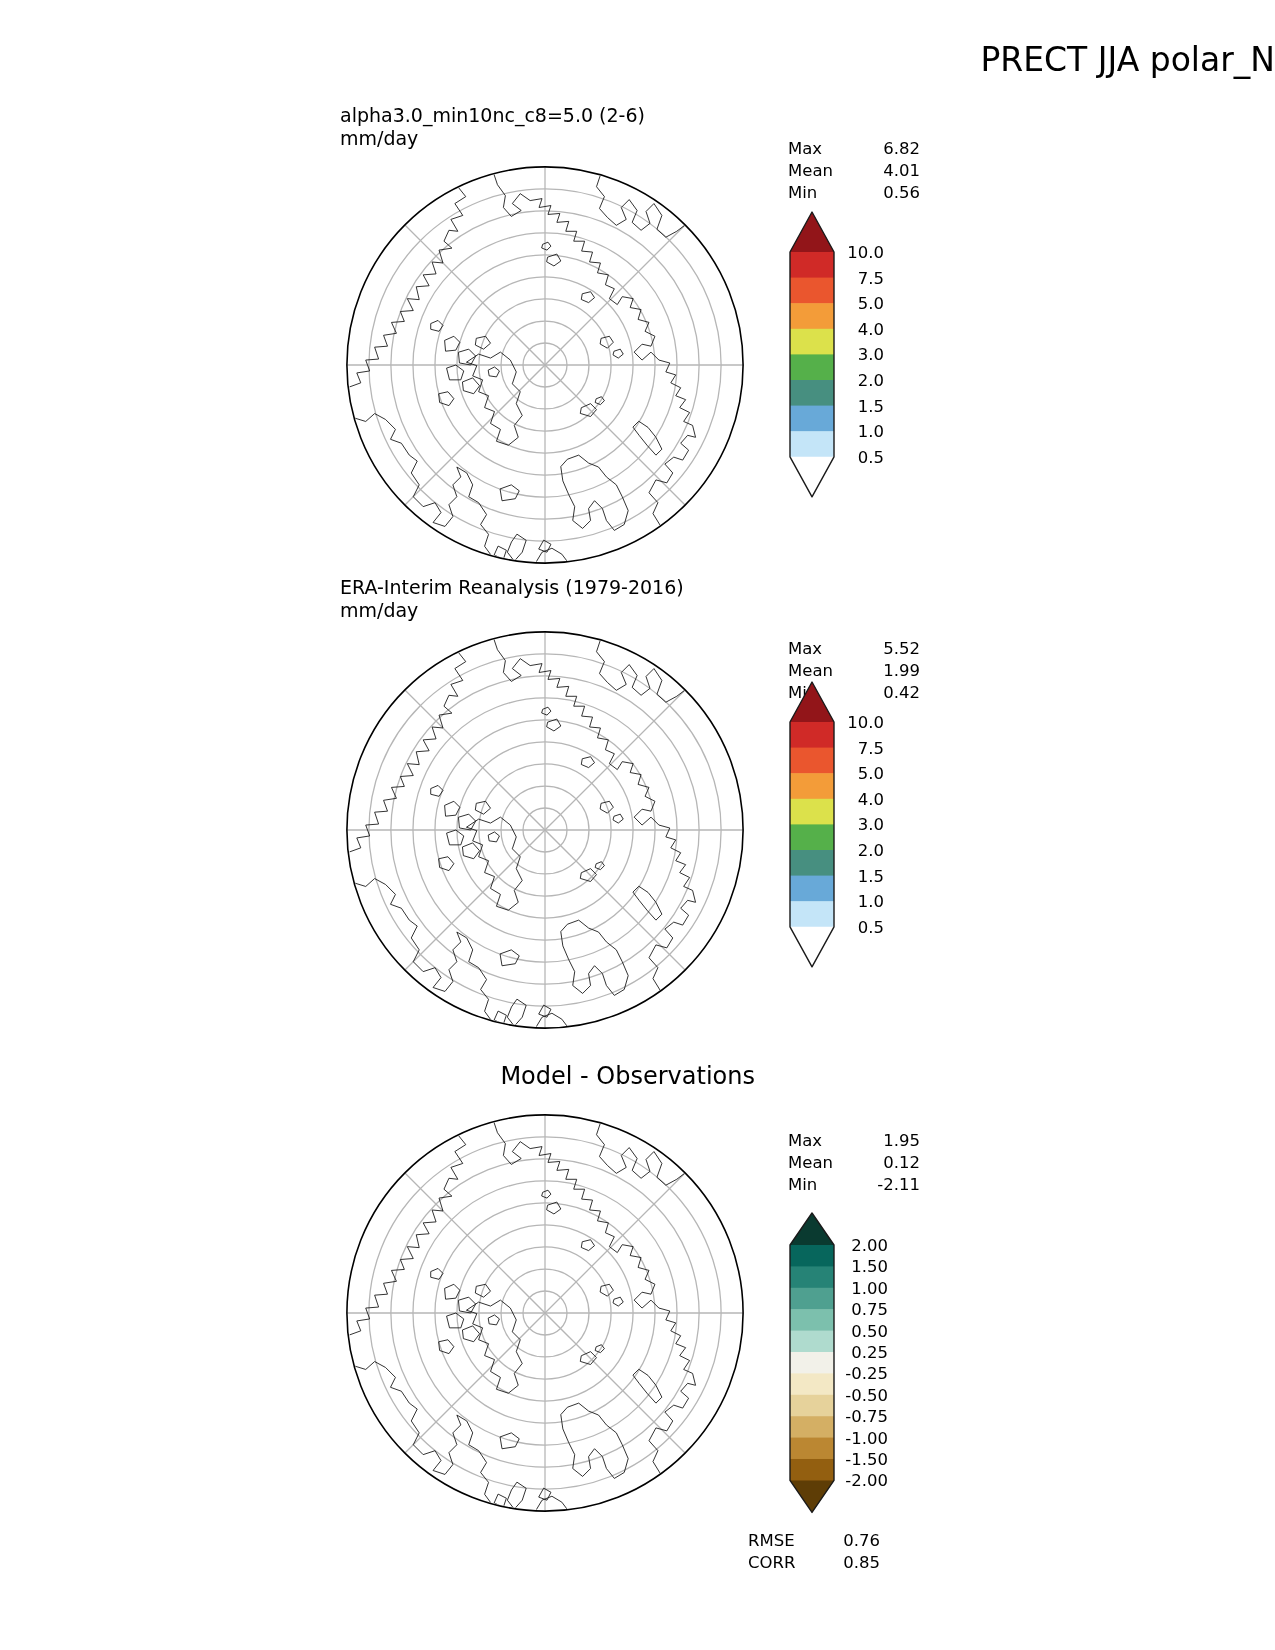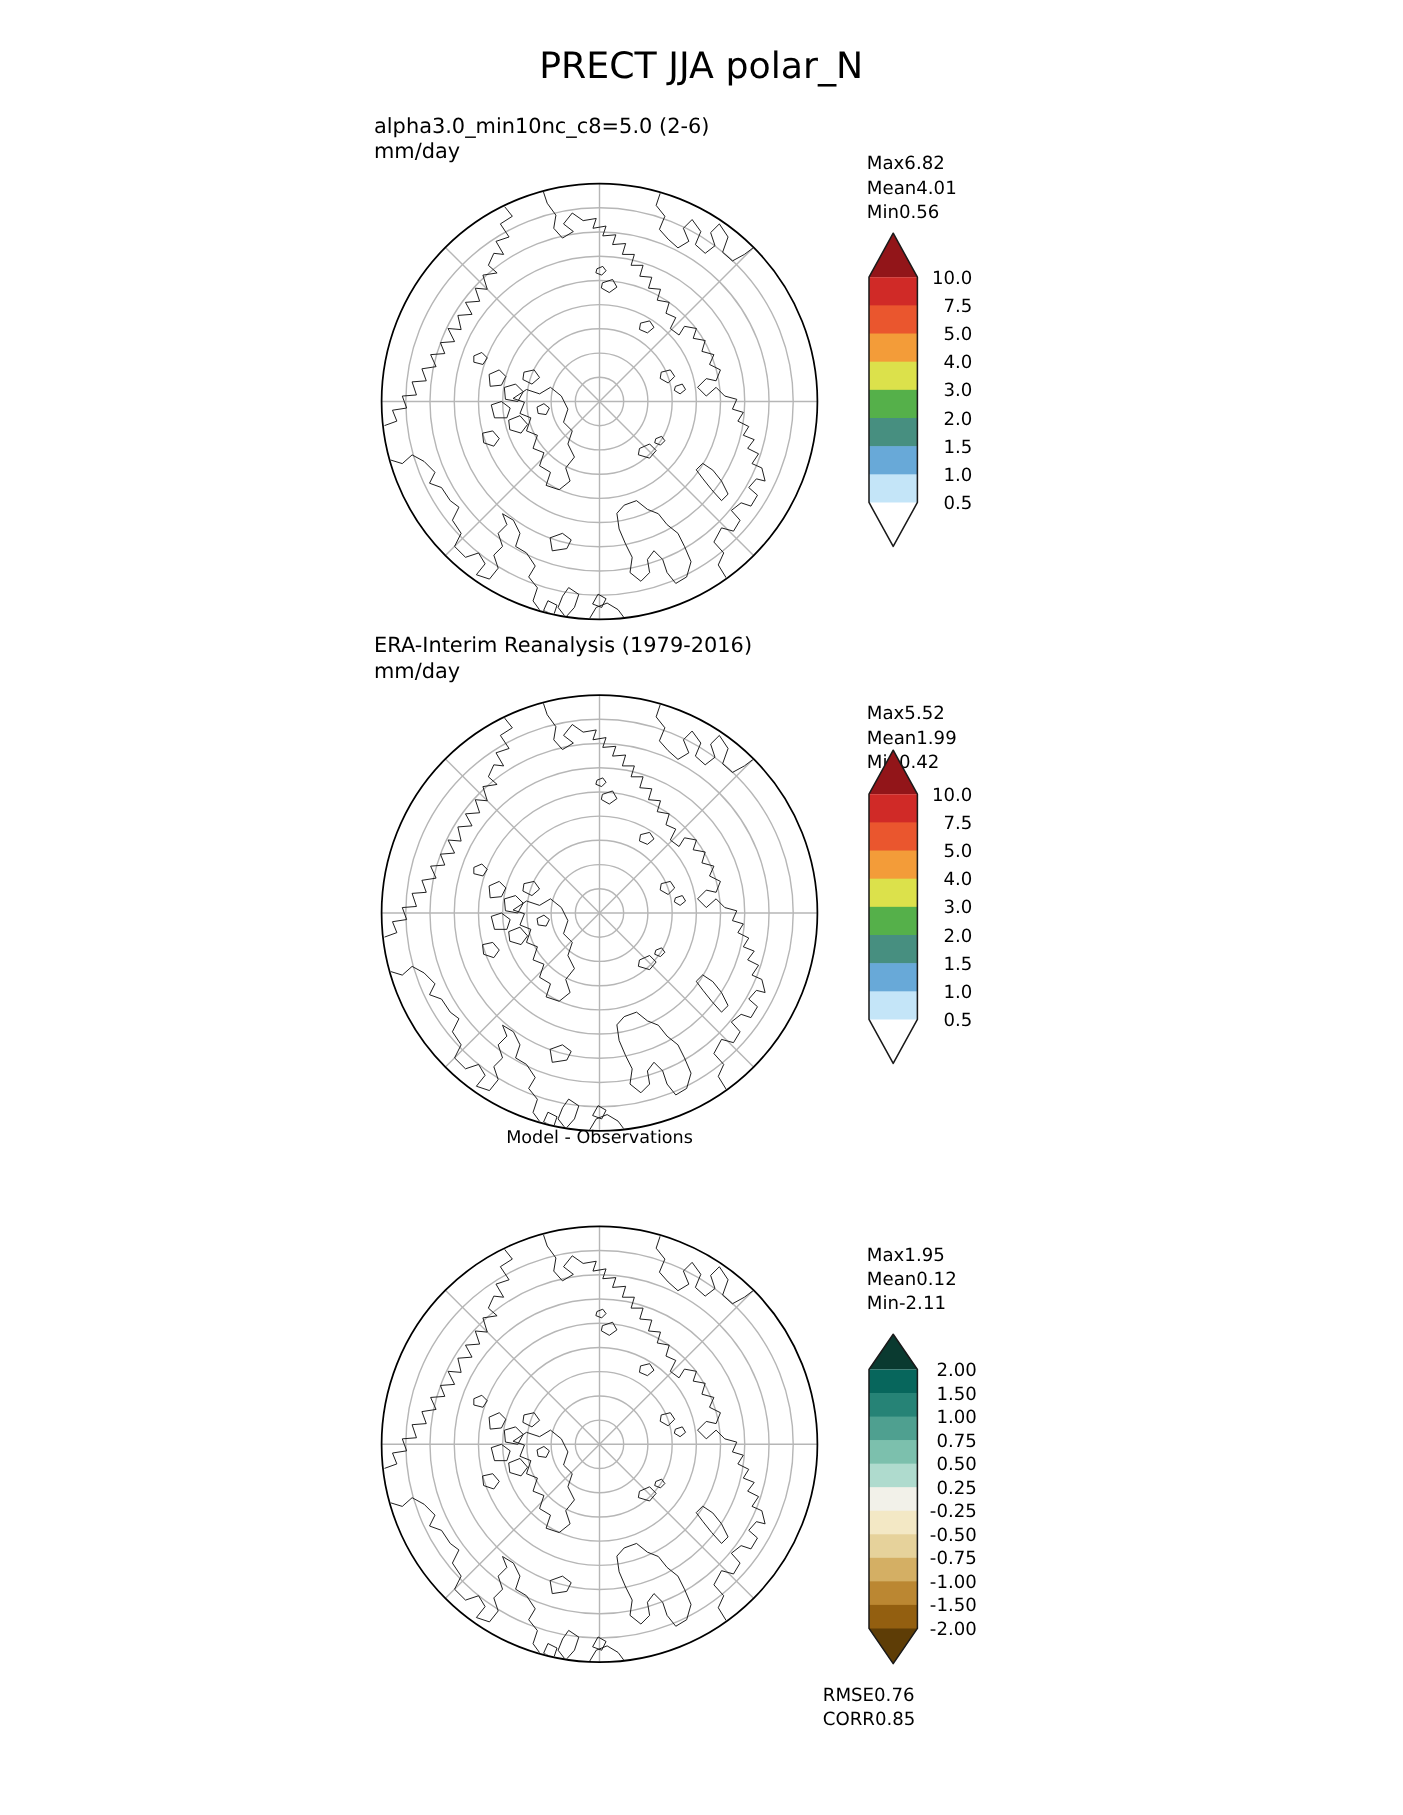--- a/index.html
+++ b/index.html
@@ -1,23 +1,23 @@
 <!DOCTYPE html>
 <html><head>
 <meta charset="utf-8">
 <style>
   html,body{margin:0;padding:0;background:#ffffff;}
   #fig{position:relative;width:1275px;height:1650px;background:#ffffff;
        font-family:"DejaVu Sans",sans-serif;color:#000;overflow:hidden;}
   .abs{position:absolute;}
-  #fig-title{left:0;top:40px;width:1275px;text-align:center;font-size:33px;}
+  #fig-title{left:0;top:40px;width:1275px;text-align:right;font-size:33px;}
   .panel-label{font-size:19px;line-height:23px;}
-  #p3-title{left:335px;top:1024px;width:420px;text-align:center;font-size:16px;}
+  #p3-title{left:335px;top:1062px;width:420px;text-align:right;font-size:24px;}
   .stats{width:132px;font-size:16.5px;line-height:22px;}
-  .stats .row{display:flex;}
+  .stats .row{display:flex;justify-content:space-between;}
   .map{width:416px;height:416px;display:block;}
 </style>
 </head>
 <body>
 
 <div id="fig">
 
   <div class="abs" id="fig-title">PRECT JJA polar_N</div>
 
   <div class="abs panel-label" style="left:340px;top:104px">

